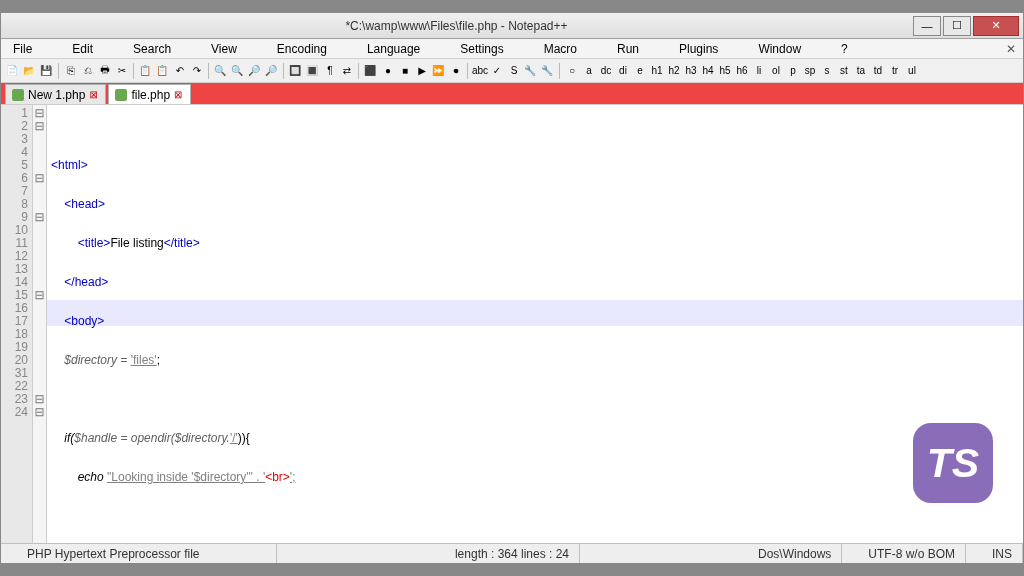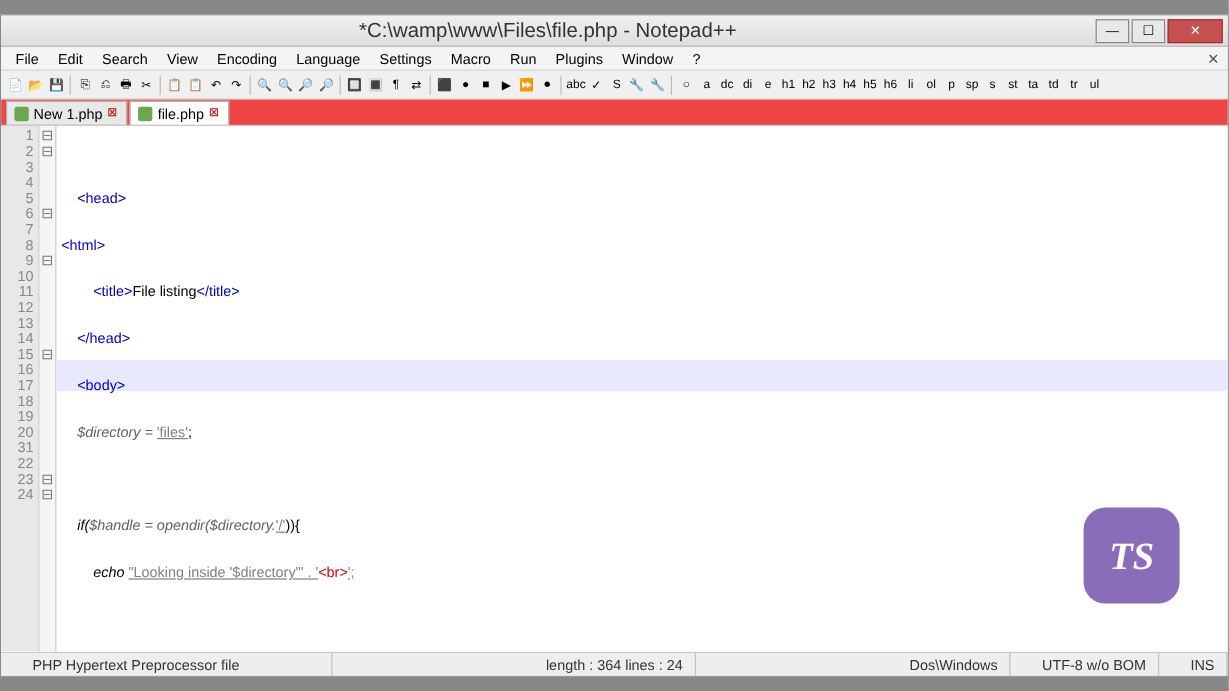--- a/index.html
+++ b/index.html
@@ -1,25 +1,25 @@
 <!DOCTYPE html>
 <html><head>
 <meta charset="utf-8">
 <style>
 * { margin: 0; padding: 0; box-sizing: border-box; font-family: "Segoe UI", Tahoma, sans-serif; font-size: 12px; }
 body { background: #888; width: 1024px; height: 576px; overflow: hidden; position: relative; }
 
 .window { position: absolute; left: 0; top: 12px; width: 1024px; height: 552px; background: #fff; border: 1px solid #888; display: flex; flex-direction: column; }
 
 .titlebar { height: 26px; background: linear-gradient(#f0f0f0, #dedede); border-bottom: 1px solid #a0a0a0; display: flex; align-items: center; }
-.title-text { flex: 1; text-align: center; color: #333; font-size: 17px; }
+.title-text { flex: 1; text-align: center; color: #333; font-size: 12px; }
 .tb-btn { width: 28px; height: 20px; margin: 0 1px; display: flex; align-items: center; justify-content: center; border: 1px solid #888; background: #e8e8e8; font-size: 11px; }
 .tb-close { background: #c75050; color: #fff; border-color: #a03030; width: 46px; margin-right: 4px; }
 
-.menubar { height: 20px; background: #f4f4f4; border-bottom: 1px solid #d0d0d0; display: flex; align-items: center; padding: 0 4px; }
+.menubar { height: 20px; background: #f4f4f4; border-bottom: 1px solid #d0d0d0; display: flex; align-items: center; padding: 0 4px; gap: 24px; }
 .menu-item { padding: 2px 8px; cursor: default; }
 .menu-close { margin-left: auto; width: 16px; text-align: center; color: #555; }
 
 .toolbar { height: 24px; background: #f0f0f0; border-bottom: 1px solid #d0d0d0; display: flex; align-items: center; padding: 0 4px; gap: 1px; }
 .tool-btn { width: 16px; height: 16px; border: 1px solid transparent; display: flex; align-items: center; justify-content: center; font-size: 10px; cursor: default; }
 .tool-sep { width: 2px; height: 16px; border-left: 1px solid #bbb; margin: 0 2px; }
 
 .tabbar { height: 22px; background: #ef4444; border-bottom: 1px solid #ccc; display: flex; align-items: flex-end; padding: 0 4px; }
 .tab { height: 20px; padding: 2px 6px; border: 1px solid #b0b0b0; border-bottom: none; margin-right: 2px; display: flex; align-items: center; gap: 4px; font-size: 11px; background: #e8e8e8; }
 .tab.active { background: #fff; }
@@ -33,21 +33,21 @@
 .code .line { height: 13px; }
 .hl-line { background: #e8e8ff; position: absolute; left: 0; right: 0; height: 13px; z-index: 0; }
 .code .line > span { position: relative; z-index: 1; }
 .tag { color: #0000c0; }
 .attr { color: #e00000; }
 .str { color: #808080; text-decoration: underline; }
 .kw { color: #000000; font-style: italic; }
 .var { color: #606060; font-style: italic; }
 .php { color: #c00000; }
 
-.logo { position: absolute; right: 40px; bottom: 40px; width: 80px; height: 80px; background: #8a6db8; border-radius: 18px; display: flex; align-items: center; justify-content: center; color: #fff; font-size: 32px; font-weight: bold; font-style: italic; font-family: Liberation Serif, serif; }
+.logo { position: absolute; right: 30px; bottom: 40px; width: 80px; height: 80px; background: #8a6db8; border-radius: 18px; display: flex; align-items: center; justify-content: center; color: #fff; font-size: 41px; font-weight: bold; font-style: italic; font-family: Liberation Sans, sans-serif; }
 
 .statusbar { height: 20px; background: #eeeeee; border-top: 1px solid #c0c0c0; display: flex; align-items: center; font-size: 11px; color: #333; }
 .sb-cell { padding: 0 10px; border-right: 1px solid #c0c0c0; height: 100%; display: flex; align-items: center; margin-left: 16px; }
 .sb-spacer { flex: 1; }
 </style>
 </head>
 <body>
 
 <div class="window">
 
@@ -197,22 +197,22 @@
         <div style="height: 13px;"></div>
         <div style="height: 13px;"></div>
         <div style="height: 13px;"></div>
         <div style="height: 13px;"></div>
         <div style="height: 13px;">⊟</div>
         <div style="height: 13px;">⊟</div>
       </div>
     <div class="code">
       <div class="hl-line" style="top:195px"></div>
       <div class="hl-line" style="top:208px"></div>
+      <div class="line"><span class="tag">&lt;html&gt;</span></div>
       <div class="line"><span class="tag">    &lt;head&gt;</span></div>
-      <div class="line"><span class="tag">&lt;html&gt;</span></div>
       <div class="line"><span class="tag">        &lt;title&gt;</span><span>File listing</span><span class="tag">&lt;/title&gt;</span></div>
       <div class="line"><span class="tag">    &lt;/head&gt;</span></div>
       <div class="line"><span class="tag">    &lt;body&gt;</span></div>
       <div class="line"><span class="var">    $directory = </span><span class="str">'files'</span><span>;</span></div>
       <div class="line"><span></span></div>
       <div class="line"><span class="kw">    if(</span><span class="var">$handle = opendir($directory.</span><span class="str">'/'</span><span>)){</span></div>
       <div class="line"><span class="kw">        echo </span><span class="str">"Looking inside '$directory'" . '</span><span class="attr">&lt;br&gt;</span><span class="str">';</span></div>
       
       
       

